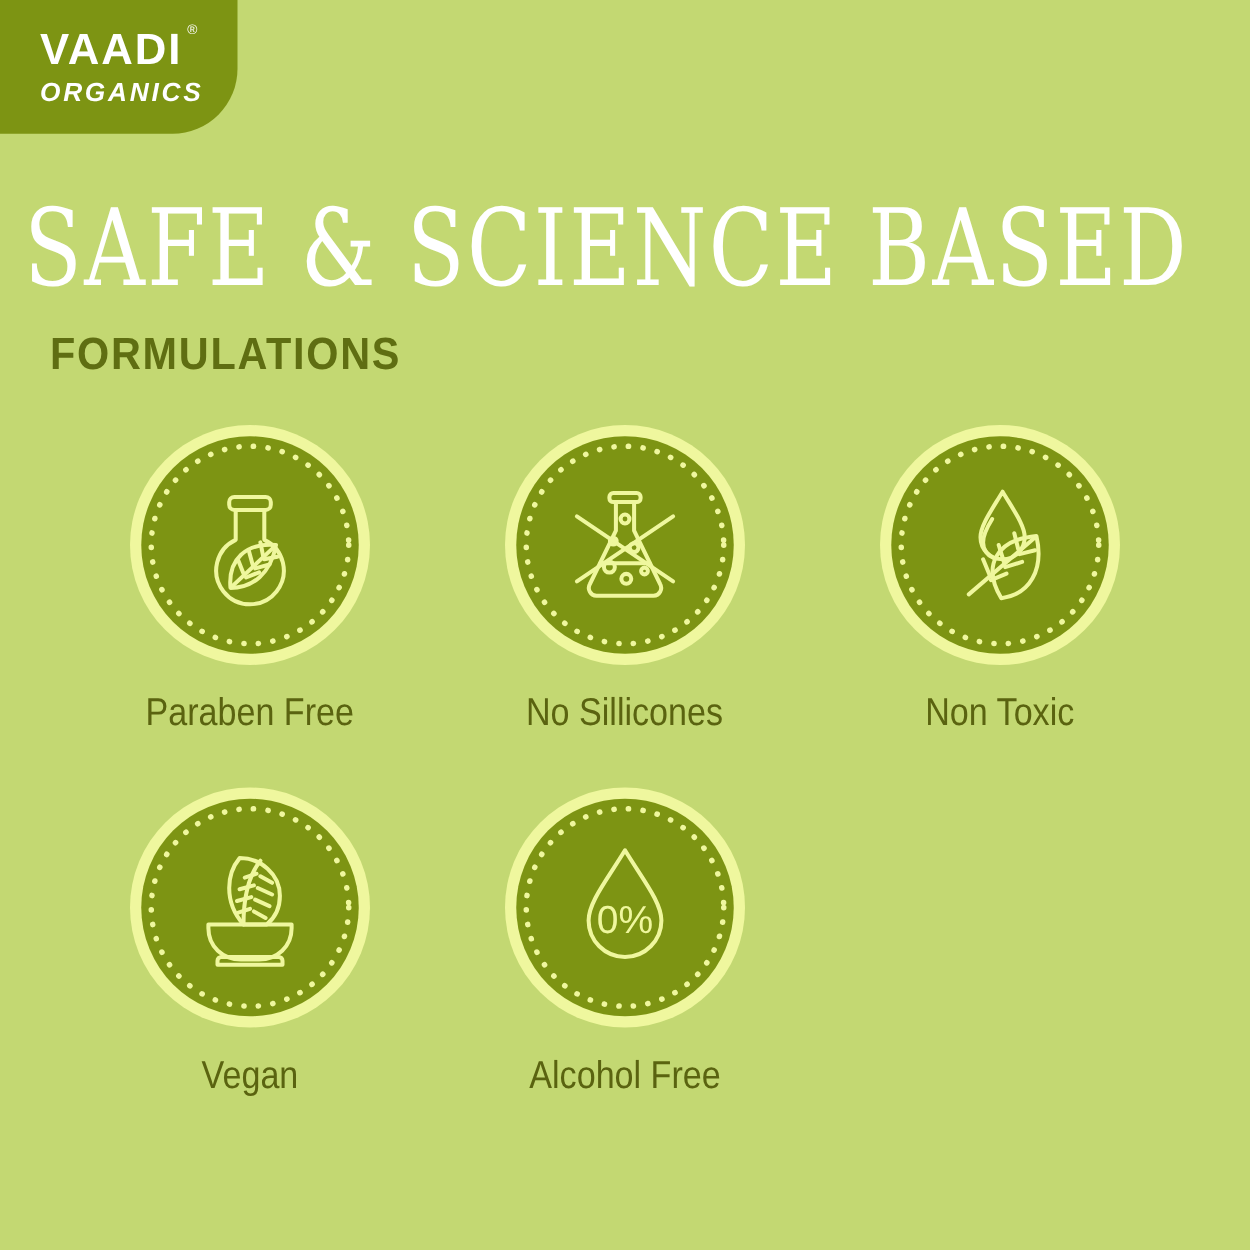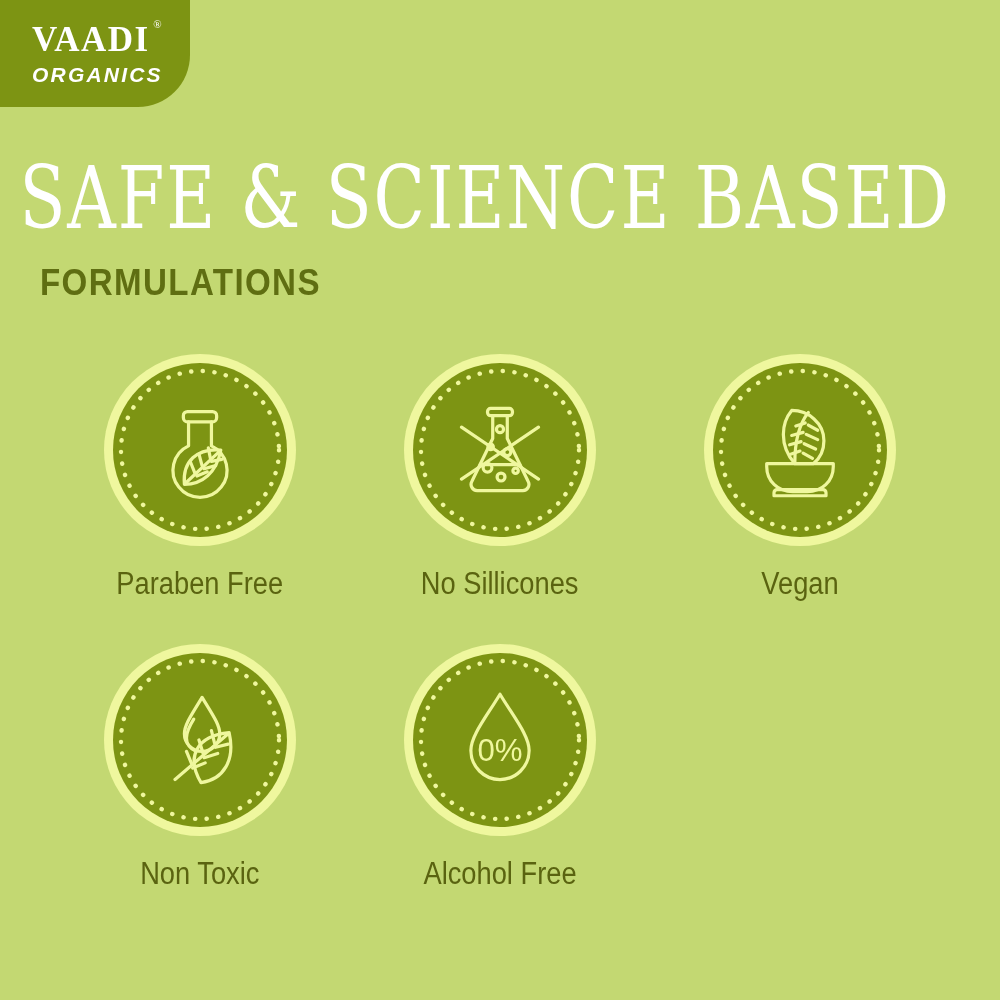--- a/index.html
+++ b/index.html
@@ -23,21 +23,21 @@
     background:#7d9413;
     border-radius:0 0 52px 0;
     display:flex;
     flex-direction:column;
     align-items:flex-start;
     justify-content:flex-end;
     padding:0 0 22px 66px;
   }
   .logo-vaadi {
     color:#ffffff;
-    font-family:Liberation Serif, serif;
+    font-family:Liberation Sans, sans-serif;
     font-size:35px;
     font-weight:700;
     letter-spacing:1.5px;
     line-height:1;
     position:relative;
     display:inline-block;
   }
   .logo-reg {
     position:absolute;
     top:-3px; right:-12px;
@@ -81,21 +81,21 @@
     font-family:"Liberation Sans", sans-serif;
     font-size:36px;
     font-weight:700;
     letter-spacing:1.5px;
     transform:scaleX(0.92);
   }
 
   
   .grid {
     position:absolute;
-    top:354px; left:50px;
+    top:340px; left:50px;
     width:900px;
     display:grid;
     grid-template-columns:repeat(3, 1fr);
     row-gap:40px;
   }
   .cell {
     display:flex;
     flex-direction:column;
     align-items:center;
   }
@@ -206,56 +206,56 @@
   </div>
 
 
   <div class="cell">
     <div class="badge">
       <div class="badge-inner">
         <svg class="dots" viewBox="0 0 174 174">
           <circle cx="87" cy="87" r="79" fill="none" stroke="#eff79e" stroke-width="4.4" stroke-linecap="round" stroke-dasharray="0.2 11.5"></circle>
         </svg>
         <svg class="icon" viewBox="0 0 100 100">
+          <path d="M52 9 c9 15 17 26 17 35 a17 17 0 0 1 -34 0 c0 -9 8 -20 17 -35 z"></path>
+          <path d="M44 30 c-5 8 -7 13 -7 18 a13 13 0 0 0 8 12"></path>
+          <path d="M78 43 c6 26 -5 45 -27 48 c-15 -25 -4 -45 27 -48 z"></path>
+          <path d="M76 45 L26 88"></path>
+          <path d="M64 53 l-3 -12 M53 63 l-4 -13 M42 73 l-5 -12 M65 57 l12 -3 M54 67 l13 -4 M43 77 l12 -5"></path>
+        </svg>
+      </div>
+    </div>
+    <div class="label">Non Toxic</div>
+  </div>
+
+  <div class="cell">
+    <div class="badge">
+      <div class="badge-inner">
+        <svg class="dots" viewBox="0 0 174 174">
+          <circle cx="87" cy="87" r="79" fill="none" stroke="#eff79e" stroke-width="4.4" stroke-linecap="round" stroke-dasharray="0.2 11.5"></circle>
+        </svg>
+        <svg class="icon" viewBox="0 0 100 100">
           <path d="M42 12 c16 0 31 12 31 29 c0 10 -4 17 -10 22 H45 c-8 -9 -11 -19 -11 -28 c0 -9 3 -17 8 -23 z"></path>
           <path d="M45 63 C45 40 50 24 58 14"></path>
           <path d="M55 24 l-9 3 M53 33 l-11 3 M51 42 l-11 3 M50 51 l-9 3 M58 26 l9 5 M56 35 l11 5 M54 44 l11 5 M53 53 l9 5"></path>
           <path d="M18 63 h64 v3 c0 14 -11 24 -25 24 h-14 c-14 0 -25 -10 -25 -24 v-3 z"></path>
           <path d="M28 88 h44 a3 3 0 0 1 3 3 v3 h-50 v-3 a3 3 0 0 1 3 -3 z"></path>
         </svg>
       </div>
     </div>
     <div class="label">Vegan</div>
   </div>
 
   <div class="cell">
     <div class="badge">
       <div class="badge-inner">
         <svg class="dots" viewBox="0 0 174 174">
           <circle cx="87" cy="87" r="79" fill="none" stroke="#eff79e" stroke-width="4.4" stroke-linecap="round" stroke-dasharray="0.2 11.5"></circle>
         </svg>
         <svg class="icon" viewBox="0 0 100 100">
-          <path d="M52 9 c9 15 17 26 17 35 a17 17 0 0 1 -34 0 c0 -9 8 -20 17 -35 z"></path>
-          <path d="M44 30 c-5 8 -7 13 -7 18 a13 13 0 0 0 8 12"></path>
-          <path d="M78 43 c6 26 -5 45 -27 48 c-15 -25 -4 -45 27 -48 z"></path>
-          <path d="M76 45 L26 88"></path>
-          <path d="M64 53 l-3 -12 M53 63 l-4 -13 M42 73 l-5 -12 M65 57 l12 -3 M54 67 l13 -4 M43 77 l12 -5"></path>
-        </svg>
-      </div>
-    </div>
-    <div class="label">Non Toxic</div>
-  </div>
-
-  <div class="cell">
-    <div class="badge">
-      <div class="badge-inner">
-        <svg class="dots" viewBox="0 0 174 174">
-          <circle cx="87" cy="87" r="79" fill="none" stroke="#eff79e" stroke-width="4.4" stroke-linecap="round" stroke-dasharray="0.2 11.5"></circle>
-        </svg>
-        <svg class="icon" viewBox="0 0 100 100">
           <path d="M50 6 c14 23 28 40 28 54 a28 28 0 0 1 -56 0 c0 -14 14 -31 28 -54 z"></path>
           <text class="pct" x="50" y="70" text-anchor="middle">0%</text>
         </svg>
       </div>
     </div>
     <div class="label">Alcohol Free</div>
   </div>
 
 </div>
 

